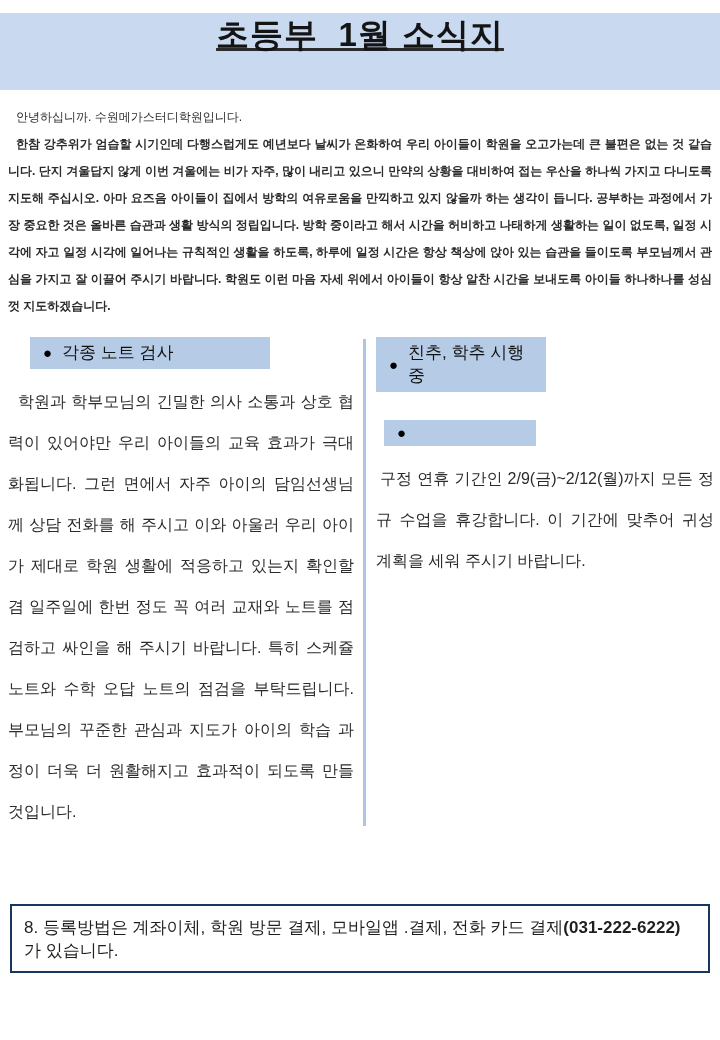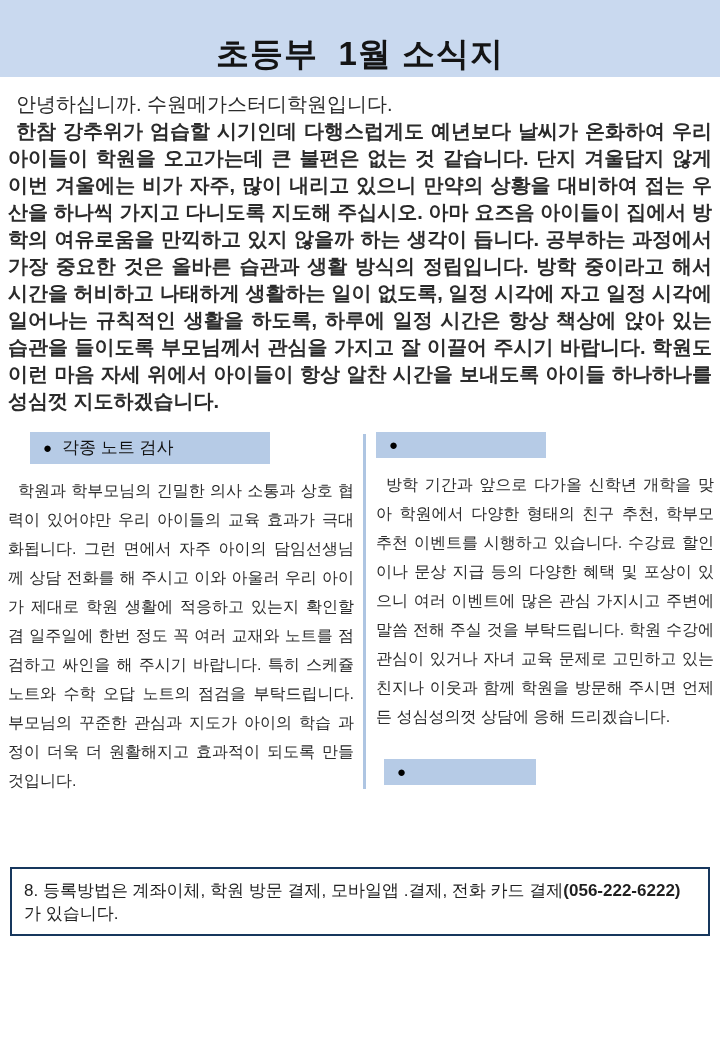--- a/index.html
+++ b/index.html
@@ -5,30 +5,30 @@
   html,body{margin:0;padding:0;background:#ffffff;}
   body{
     width:720px;height:1040px;overflow:hidden;
     font-family:"Liberation Sans","DejaVu Sans",sans-serif;
     color:#2b2b2b;-webkit-font-smoothing:antialiased;
   }
   .page{width:720px;height:1040px;position:relative;}
 
   
   .banner{
-    height:77px;background:#c9d9ef;
-    display:flex;align-items:flex-end;justify-content:center;
+    margin-top:13px;height:77px;background:#c9d9ef;
+    display:flex;align-items:flex-start;justify-content:center;text-decoration:underline;
   }
   .banner-title{
     font-size:33px;font-weight:700;color:#141414;
     letter-spacing:1px;white-space:pre-wrap;margin:0;
   }
 
   
-  .intro{margin:14px 8px 0 8px;font-size:20px;line-height:27px;}
+  .intro{margin:14px 8px 0 8px;font-size:12px;line-height:27px;}
   .intro p{margin:0;}
   .greeting{text-indent:8px;}
   .intro-body{text-indent:8px;text-align:justify;font-weight:bold;}
 
   
   .columns{display:flex;margin:17px 6px 0 8px;}
   .col-left{width:346px;}
   .divider{width:3px;background:#aec5e2;margin:2px 10px 6px 9px;}
   .col-right{flex:1;min-width:0;}
 
@@ -36,21 +36,21 @@
     background:#b6cbe6;font-size:17px;color:#111;
     padding:4px 10px 5px 13px;display:flex;align-items:center;
     box-sizing:border-box;
   }
   .section-header .bullet{font-size:15px;margin-right:10px;color:#000;}
   .hdr-notes{width:240px;margin-left:22px;}
   .hdr-referral{width:170px;}
   .hdr-holiday{width:152px;margin-left:8px;margin-top:28px;}
 
   .col-body{
-    font-size:16px;line-height:29px;margin:12px 0 0 0;
+    font-size:16px;line-height:41px;margin:12px 0 0 0;
     text-align:justify;text-indent:10px;color:#2b2b2b;
   }
   .holiday-body{text-indent:4px;}
 
   
   .notice{
     margin:72px 10px 0 10px;border:2px solid #17375d;
     padding:10px 12px 9px 12px;font-size:17px;line-height:23px;color:#1f1f1f;
     box-sizing:border-box;
   }
@@ -79,28 +79,29 @@
         <span>각종 노트 검사</span>
       </div>
       <p class="col-body">학원과 학부모님의 긴밀한 의사 소통과 상호 협력이 있어야만 우리 아이들의 교육 효과가 극대화됩니다. 그런 면에서 자주 아이의 담임선생님께 상담 전화를 해 주시고 이와 아울러 우리 아이가 제대로 학원 생활에 적응하고 있는지 확인할 겸 일주일에 한번 정도 꼭 여러 교재와 노트를 점검하고 싸인을 해 주시기 바랍니다. 특히 스케쥴 노트와 수학 오답 노트의 점검을 부탁드립니다. 부모님의 꾸준한 관심과 지도가 아이의 학습 과정이 더욱 더 원활해지고 효과적이 되도록 만들 것입니다.</p>
     </div>
 
     <div class="divider"></div>
 
     <div class="col-right">
       <div class="section-header hdr-referral">
         <span class="bullet">●</span>
+        <span>친추, 학추 시행 중</span>
       </div>
-      <p class="col-body">방학 기간과 앞으로 다가올 신학년 개학을 맞아 학원에서 다양한 형태의 친구 추천, 학부모 추천 이벤트를 시행하고 있습니다. 수강료 할인이나 문상 지급 등의 다양한 혜택 및 포상이 있으니 여러 이벤트에 많은 관심 가지시고 주변에 말씀 전해 주실 것을 부탁드립니다. 학원 수강에 관심이 있거나 자녀 교육 문제로 고민하고 있는 친지나 이웃과 함께 학원을 방문해 주시면 언제든 성심성의껏 상담에 응해 드리겠습니다.</p>
 
       <div class="section-header hdr-holiday">
         <span class="bullet">●</span>
       </div>
+      <p class="col-body holiday-body">구정 연휴 기간인 2/9(금)~2/12(월)까지 모든 정규 수업을 휴강합니다. 이 기간에 맞추어 귀성 계획을 세워 주시기 바랍니다.</p>
     </div>
 
   </div>
 
   <div class="notice">
-    <p><span>8. 등록방법은 계좌이체, 학원 방문 결제, 모바일앱 .결제, 전화 카드 결제</span><strong>(056-222-6222)</strong><span>가 있습니다.</span></p>
+    <p><span>8. 등록방법은 계좌이체, 학원 방문 결제, 모바일앱 .결제, 전화 카드 결제</span><strong>(031-222-6222)</strong><span>가 있습니다.</span></p>
 
   </div>
 
 </div>
 
 </body></html>

